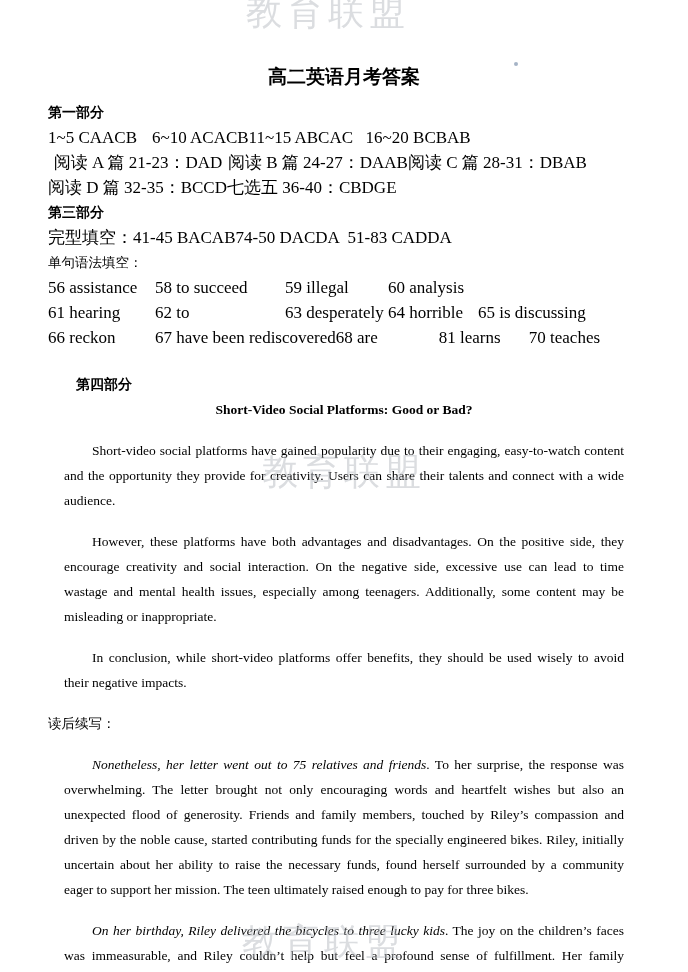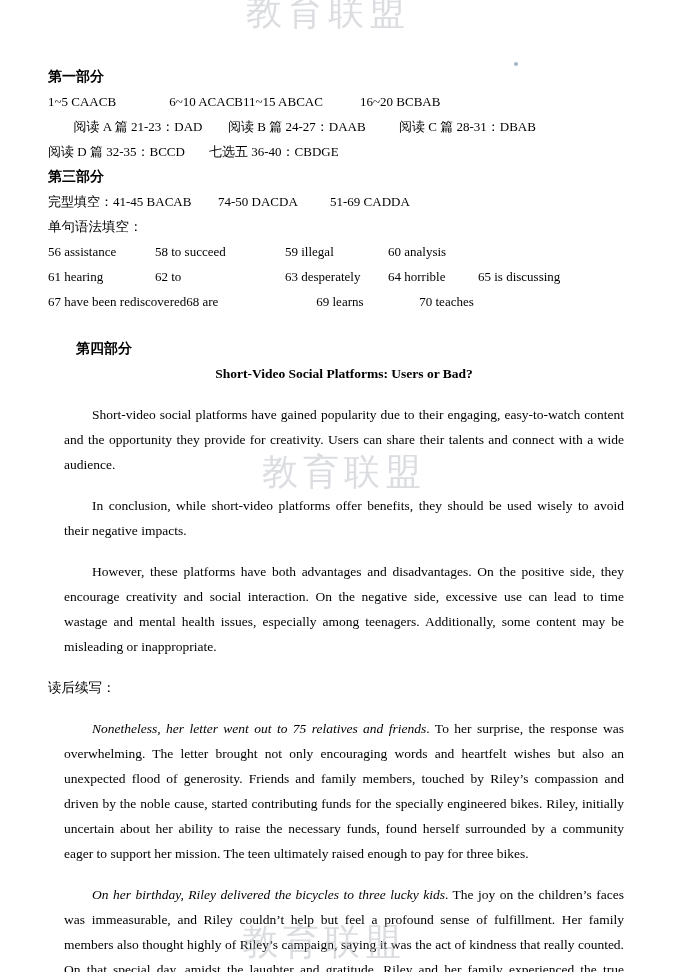--- a/index.html
+++ b/index.html
@@ -18,21 +18,21 @@
   .title{
     margin:0 0 10px 0;
     text-align:center;
     font-size:19px;
     font-weight:bold;
     line-height:26px;
   }
   .line{font-size:13.5px;line-height:25px;}
   .heading{font-weight:bold;font-size:14px;line-height:25px;}
   .heading.gap-top{margin-top:22px;margin-left:28px;}
-  .row{display:flex;flex-wrap:nowrap;font-size:13px;line-height:25px;}
+  .row{display:flex;flex-wrap:nowrap;font-size:17px;line-height:25px;}
   .cell{display:inline-block;white-space:nowrap;}
   .row-p1 .cell:nth-child(1){min-width:104px;}
   .row-p1 .cell:nth-child(2){min-width:91px;text-align:right;}
   .row-p1 .cell:nth-child(3){min-width:117px;}
   .row-r1 .cell:nth-child(1){min-width:180px;text-align:center;}
   .row-r1 .cell:nth-child(2){min-width:171px;}
   .row-r2 .cell:nth-child(1){min-width:161px;}
   .row-cloze .cell:nth-child(1){min-width:170px;}
   .row-cloze .cell:nth-child(2){min-width:112px;}
   .row-g .cell:nth-child(1){min-width:107px;}
@@ -79,20 +79,21 @@
 </head>
 <body>
 
 <div class="page">
 
   <div class="wm wm-top">教育联盟</div>
   <div class="wm wm-mid">教育联盟</div>
   <div class="wm wm-bottom">教育联盟</div>
   <span class="stray"></span>
 
+  <h1 class="title">高二英语月考答案</h1>
 
   <div class="heading">第一部分</div>
   <div class="row row-p1">
     <span class="cell">1~5 CAACB</span>
     <span class="cell">6~10 ACACB</span>
     <span class="cell">11~15 ABCAC</span>
     <span class="cell">16~20 BCBAB</span>
   </div>
 
   <div class="row row-r1">
@@ -102,46 +103,47 @@
   </div>
   <div class="row row-r2">
     <span class="cell">阅读 D 篇 32-35：BCCD</span>
     <span class="cell">七选五 36-40：CBDGE</span>
   </div>
 
   <div class="heading">第三部分</div>
   <div class="row row-cloze">
     <span class="cell">完型填空：41-45 BACAB</span>
     <span class="cell">74-50 DACDA</span>
-    <span class="cell">51-69 CADDA</span>
+    <span class="cell">51-83 CADDA</span>
   </div>
   <div class="line">单句语法填空：</div>
   <div class="row row-g">
     <span class="cell">56 assistance</span>
     <span class="cell">58 to succeed</span>
     <span class="cell">59 illegal</span>
     <span class="cell">60 analysis</span>
   </div>
   <div class="row row-g">
     <span class="cell">61 hearing</span>
     <span class="cell">62 to</span>
     <span class="cell">63 desperately</span>
     <span class="cell">64 horrible</span>
     <span class="cell">65 is discussing</span>
   </div>
   <div class="row row-g">
+    <span class="cell">66 reckon</span>
     <span class="cell">67 have been rediscovered</span>
     <span class="cell">68 are</span>
-    <span class="cell">69 learns</span>
+    <span class="cell">81 learns</span>
     <span class="cell">70 teaches</span>
   </div>
 
   <div class="heading gap-top">第四部分</div>
-  <div class="essay-title">Short-Video Social Platforms: Users or Bad?</div>
+  <div class="essay-title">Short-Video Social Platforms: Good or Bad?</div>
   <p class="para">Short-video social platforms have gained popularity due to their engaging, easy-to-watch content and the opportunity they provide for creativity. Users can share their talents and connect with a wide audience.</p>
+  <p class="para">However, these platforms have both advantages and disadvantages. On the positive side, they encourage creativity and social interaction. On the negative side, excessive use can lead to time wastage and mental health issues, especially among teenagers. Additionally, some content may be misleading or inappropriate.</p>
   <p class="para">In conclusion, while short-video platforms offer benefits, they should be used wisely to avoid their negative impacts.</p>
-  <p class="para">However, these platforms have both advantages and disadvantages. On the positive side, they encourage creativity and social interaction. On the negative side, excessive use can lead to time wastage and mental health issues, especially among teenagers. Additionally, some content may be misleading or inappropriate.</p>
 
   <div class="line">读后续写：</div>
   <p class="para"><span class="lead-italic">Nonetheless, her letter went out to 75 relatives and friends</span><span>. To her surprise, the response was overwhelming. The letter brought not only encouraging words and heartfelt wishes but also an unexpected flood of generosity. Friends and family members, touched by Riley’s compassion and driven by the noble cause, started contributing funds for the specially engineered bikes. Riley, initially uncertain about her ability to raise the necessary funds, found herself surrounded by a community eager to support her mission. The teen ultimately raised enough to pay for three bikes.</span></p>
   <p class="para"><span class="lead-italic">On her birthday, Riley delivered the bicycles to three lucky kids</span><span>. The joy on the children’s faces was immeasurable, and Riley couldn’t help but feel a profound sense of fulfillment. Her family members also thought highly of Riley’s campaign, saying it was the act of kindness that really counted. On that special day, amidst the laughter and gratitude, Riley and her family experienced the true essence of giving — the joy that arises not only from receiving but, more importantly, from being a source of happiness and hope for others.</span></p>
 
 </div>
 
 </body></html>

